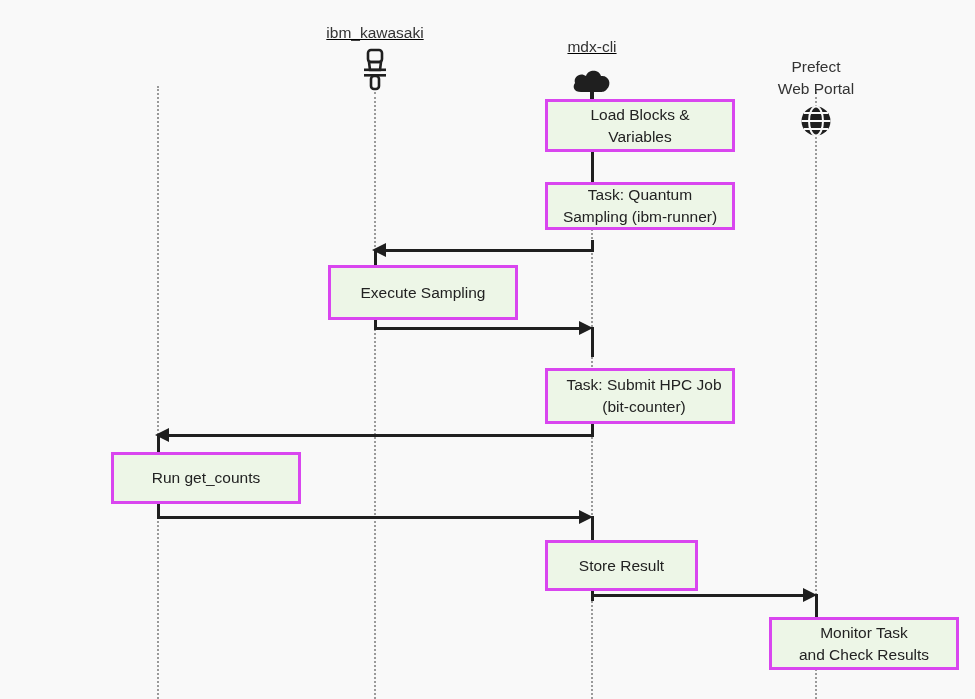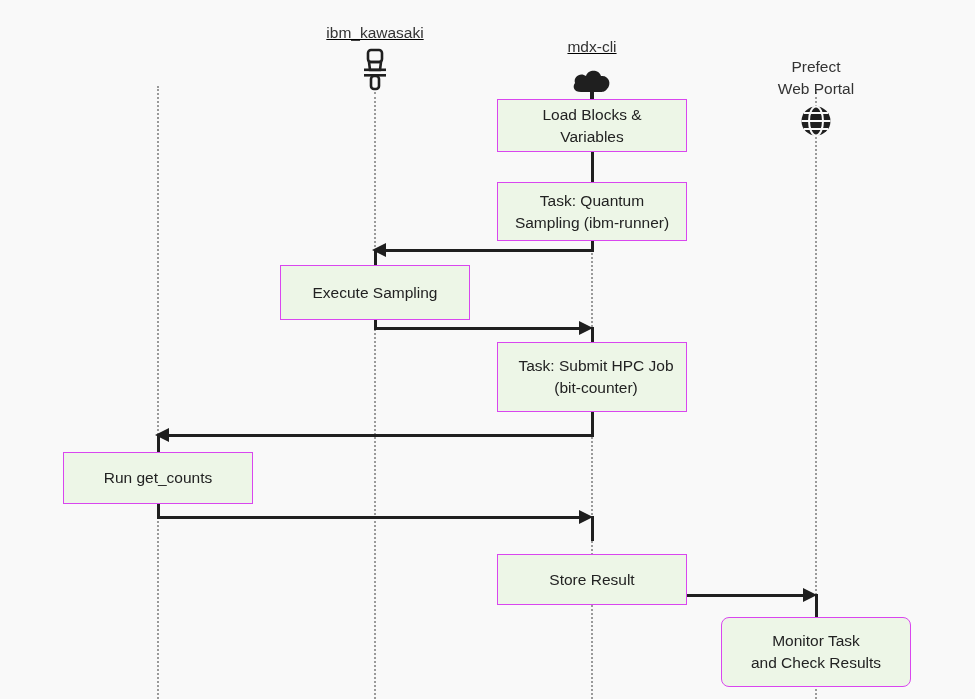--- a/index.html
+++ b/index.html
@@ -36,30 +36,31 @@
   }
   .lifeline {
     position: absolute;
     width: 0;
     border-left: 2px dotted #9a9a9a;
   }
   .msgbox {
     position: absolute;
     box-sizing: border-box;
     background: #edf6e7;
-    border: 1px solid #d946ef;
+    border: 3px solid #d946ef;
     color: #222222;
     font-size: 15.5px;
     line-height: 22px;
     text-align: center;
     display: flex;
     align-items: center;
     justify-content: center;
     white-space: pre-line;
     padding: 2px 8px;
+    margin-left: 48px;
   }
   .segment {
     position: absolute;
     background: #1f1f1f;
   }
   .hline { height: 3px; }
   .vline { width: 3px; }
   .arrowhead {
     position: absolute;
     width: 0;
@@ -156,28 +157,28 @@
   <div class="segment vline" style="left:591px; top:591px; height:10px;"></div>
 
   <div class="segment hline" style="left:591px; top:594px; width:219px;"></div>
   <div class="arrowhead arrow-right" style="left:803px; top:588px;"></div>
 
   <div class="segment vline" style="left:815px; top:594px; height:24px;"></div>
 
   <div class="msgbox" style="left:497px; top:99px; width:190px; height:53px;">Load Blocks &amp;
 Variables</div>
 
-  <div class="msgbox" style="left:497px; top:182px; width:190px; height:59px;">Task: Quantum
+  <div class="msgbox" style="left:497px; top:182px; width:190px; height:48px;">Task: Quantum
 Sampling (ibm-runner)</div>
 
   <div class="msgbox" style="left:280px; top:265px; width:190px; height:55px;text-align:center;">Execute Sampling</div>
 
-  <div class="msgbox" style="left:497px; top:342px; width:190px; height:70px;padding-left:16px;">Task: Submit HPC Job
+  <div class="msgbox" style="left:497px; top:368px; width:190px; height:56px;padding-left:16px;">Task: Submit HPC Job
 (bit-counter)</div>
 
   <div class="msgbox" style="left:63px; top:452px; width:190px; height:52px;">Run get_counts</div>
 
-  <div class="msgbox" style="left:497px; top:554px; width:190px; height:51px;">Store Result</div>
+  <div class="msgbox" style="left:497px; top:540px; width:153px; height:51px;">Store Result</div>
 
-  <div class="msgbox" style="left:721px; top:617px; width:190px; height:70px;border-radius:8px;">Monitor Task
+  <div class="msgbox" style="left:721px; top:617px; width:190px; height:53px;">Monitor Task
 and Check Results</div>
 
 </div>
 
 </body></html>

